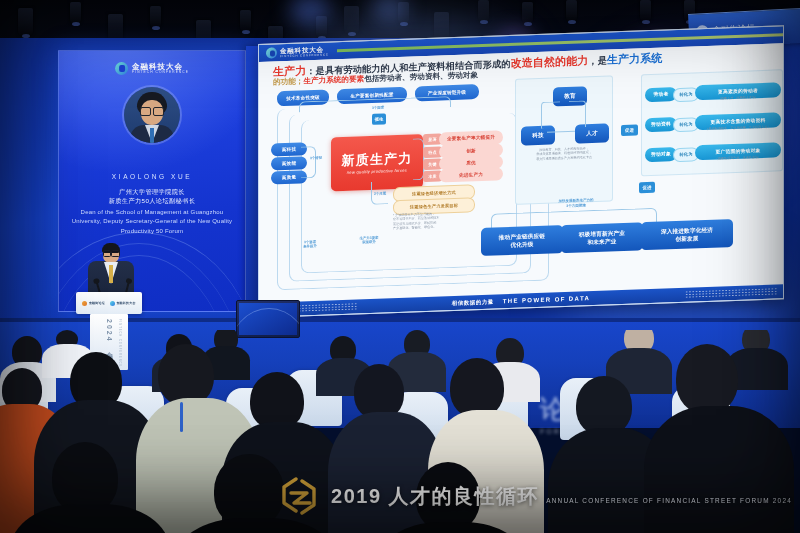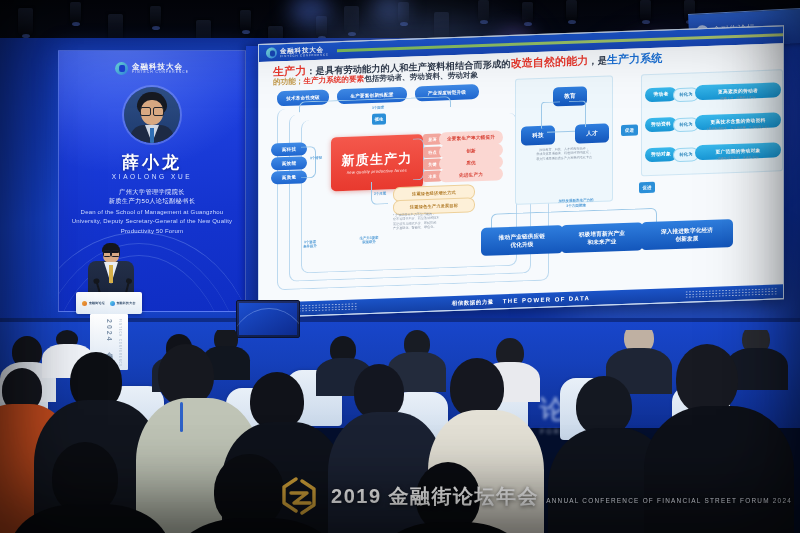--- a/index.html
+++ b/index.html
@@ -288,21 +288,20 @@
       </span>
     </div>
     <div class="ls-photo">
       <span class="ph-body"></span>
       <span class="ph-hair"></span>
       <span class="ph-face"></span>
       <span class="ph-glass"></span>
       <span class="ph-shirt"></span>
       <span class="ph-tie"></span>
     </div>
-    <div class="ls-name">薛小龙</div>
     <div class="ls-en">XIAOLONG XUE</div>
     <div class="ls-cn1">广州大学管理学院院长</div>
     <div class="ls-cn2">新质生产力50人论坛副秘书长</div>
     <div class="ls-bio">Dean of the School of Management at Guangzhou University, Deputy Secretary-General of the New Quality Productivity 50 Forum</div>
   </div>
 
   <div class="pillar"></div>
 
   <div class="screen">
 
@@ -568,20 +567,20 @@
         <g fill="none" stroke="#d3a33a" stroke-width="3.4" stroke-linejoin="round" stroke-linecap="round">
           <path d="M20 6 L8 14 L8 30 L20 38"></path>
           <path d="M26 8 L38 16 L38 32 L26 40"></path>
           <path d="M15 20 L31 20 L18 30 L34 30"></path>
         </g>
       </svg>
     </span>
     <span class="btext">
       <span class="l1">
         <span>2019</span>
-        <span>金融街论坛年会</span>
+        <span>人才的良性循环</span>
       </span>
       <span class="l2">ANNUAL CONFERENCE OF FINANCIAL STREET FORUM 2024</span>
     </span>
   </div>
 
   <div class="vig"></div>
 </div>
 
 </body></html>

